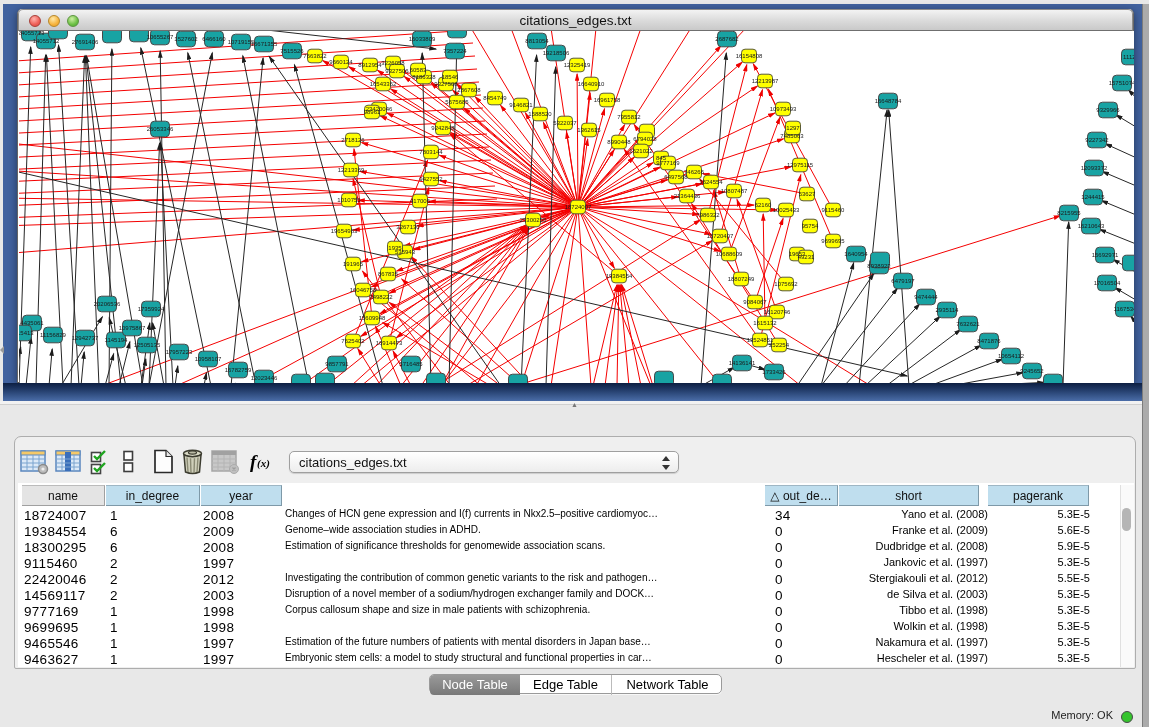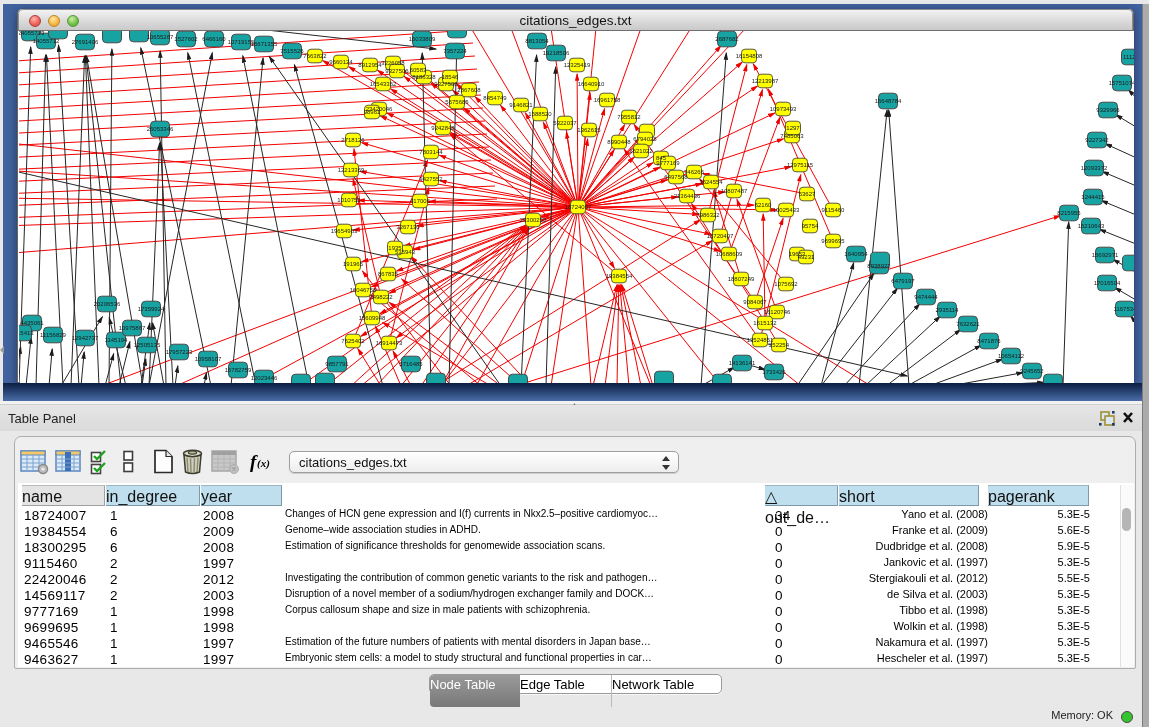--- a/index.html
+++ b/index.html
@@ -12,31 +12,31 @@
 #tlr{left:10px;background:radial-gradient(circle at 40% 30%,#ffb3ad,#ee5f57 60%,#d94840);border:1px solid #a83f39}
 #tly{left:29px;background:radial-gradient(circle at 40% 30%,#ffe9a8,#f6b33d 60%,#ec9d1e);border:1px solid #b7872a}
 #tlg{left:48px;background:radial-gradient(circle at 40% 30%,#cdefa2,#6cc044 60%,#4ba832);border:1px solid #5d9440}
 #bluegrad{position:absolute;left:3px;top:383px;width:1139px;height:18px;background:linear-gradient(#0d1f42,#1d3561 30%,#4a6da8)}
 #splitter{position:absolute;left:0px;top:401px;width:1142px;height:4px;background:#f2f2f2;border-bottom:1px solid #d0d0d0}
 #tphead{position:absolute;left:0px;top:405px;width:1142px;height:26px;background:linear-gradient(#e6e6e6,#dadada)}
 #tphead span{position:absolute;left:8px;top:6px;font-size:13px;color:#222}
 #panelbg{position:absolute;left:0px;top:431px;width:1142px;height:296px;background:#e8e8e8}
 #container{position:absolute;left:14px;top:436px;width:1122px;height:233px;background:#efefef;border:1px solid #adadad;border-radius:7px 7px 2px 2px}
 #tablewhite{position:absolute;left:18px;top:483px;width:1116px;height:184px;background:#fff}
-.th{position:absolute;top:485px;height:21px;font-size:16px;line-height:21px;color:#111;border-right:1px solid #7e99a8;border-top:1px solid #9eb6c4;border-bottom:1px solid #7e99a8}
+.th{position:absolute;top:485px;height:21px;font-size:12px;text-align:center;line-height:21px;color:#111;border-right:1px solid #7e99a8;border-top:1px solid #9eb6c4;border-bottom:1px solid #7e99a8}
 .th.b{background:#bfdeee}
 .th.g{background:#e4e4e4;border-right:1px solid #a0a0a0;border-top:1px solid #bbb;border-bottom:1px solid #a0a0a0}
 .tr{position:absolute;left:0;width:1120px;height:16px}
 .td{position:absolute;top:1px;font-size:13.5px;color:#000;white-space:nowrap;letter-spacing:.3px}
 .td.ti{font-size:10px;letter-spacing:0}
 .td.ce{text-align:right;letter-spacing:0;font-size:11px}
 #vscroll{position:absolute;left:1120px;top:485px;width:14px;height:182px;background:#fafafa;border-left:1px solid #e0e0e0}
 #vthumb{position:absolute;left:1122px;top:508px;width:9px;height:23px;background:#b5b5b5;border-radius:5px}
 #segctl{position:absolute;left:429px;top:674px;width:293px;height:20px;border:1px solid #9a9a9a;border-radius:5px;background:#fff;box-shadow:0 1px 0 rgba(255,255,255,.7)}
-.seg{position:absolute;top:0;height:32px;font-size:13px;line-height:19px;color:#000}
+.seg{position:absolute;top:0;height:20px;font-size:13px;text-align:center;line-height:19px;color:#000}
 #seg1{left:0;width:90px;background:linear-gradient(#9a9a9a,#787878);color:#fff;border-radius:4px 0 0 4px}
 #seg2{left:90px;width:91px}
 #seg3{left:181px;width:112px;border-left:1px solid #bbb}
 #memok{position:absolute;left:0;top:709px;width:1113px;text-align:right;font-size:11px;color:#222}
 #memdot{position:absolute;left:1121px;top:711px;width:12px;height:12px;border-radius:50%;background:#35c42d;border:1.5px solid #4a4a4a}
 #lmark{position:absolute;left:0;top:346px;width:0;height:0;border-top:4px solid transparent;border-bottom:4px solid transparent;border-right:4px solid #9a9a9a}
 #caret{position:absolute;left:571px;top:401px;font-size:7px;color:#777}
 </style></head><body>
 <div id="root">
 <div id="desktop"></div>
@@ -554,31 +554,20 @@
 <div id="titlebar">
         <div id="title">citations_edges.txt</div>
 <div class="tl" id="tlr"></div>
         <div class="tl" id="tly"></div>
         <div class="tl" id="tlg"></div>
       </div>
 </div>
 <div id="bluegrad"></div>
 <div id="splitter"></div>
 <div id="caret">▲</div>
-<div id="tphead">
-      <span>Table Panel</span>
-<svg width="60" height="18" viewBox="0 0 60 18" style="position:absolute;left:1095px;top:5px">
-<rect x="6" y="2" width="8" height="8" fill="#dbe7f2" stroke="#a09032" stroke-width="1.6"></rect>
-<rect x="10" y="6" width="9" height="9" fill="#dbe7f2" stroke="#a09032" stroke-width="1.6"></rect>
-<rect x="17" y="1" width="2.6" height="2.6" fill="#1d3a6b"></rect>
-        <rect x="4" y="13" width="2.6" height="2.6" fill="#1d3a6b"></rect>
-        <rect x="17" y="13" width="2.6" height="2.6" fill="#1d3a6b"></rect>
-<path d="M29 3 L37 12 M37 3 L29 12" stroke="#111" stroke-width="2.6"></path>
-</svg>
-</div>
 <div id="panelbg"></div>
 <div id="container"></div>
 <svg width="290" height="30" viewBox="0 0 290 30" style="position:absolute;left:0px;top:448px">
 
 <g transform="translate(14,0)">
 <rect x="7" y="3" width="24" height="20" fill="#dce9f7" stroke="#5b87be" stroke-width="1.5"></rect>
 <rect x="7" y="3" width="24" height="4" fill="#f5c968" stroke="#5b87be" stroke-width="1"></rect>
 <path d="M13 7V23 M19 7V23 M25 7V23 M7 11H31 M7 15H31 M7 19H31" stroke="#7aa4cf" stroke-width="1" fill="none"></path>
 <circle cx="29" cy="21" r="4.5" fill="#bdbdbd" stroke="#8a8a8a" stroke-width="1.5"></circle>
 <circle cx="29" cy="21" r="1.6" fill="#efefef"></circle>

